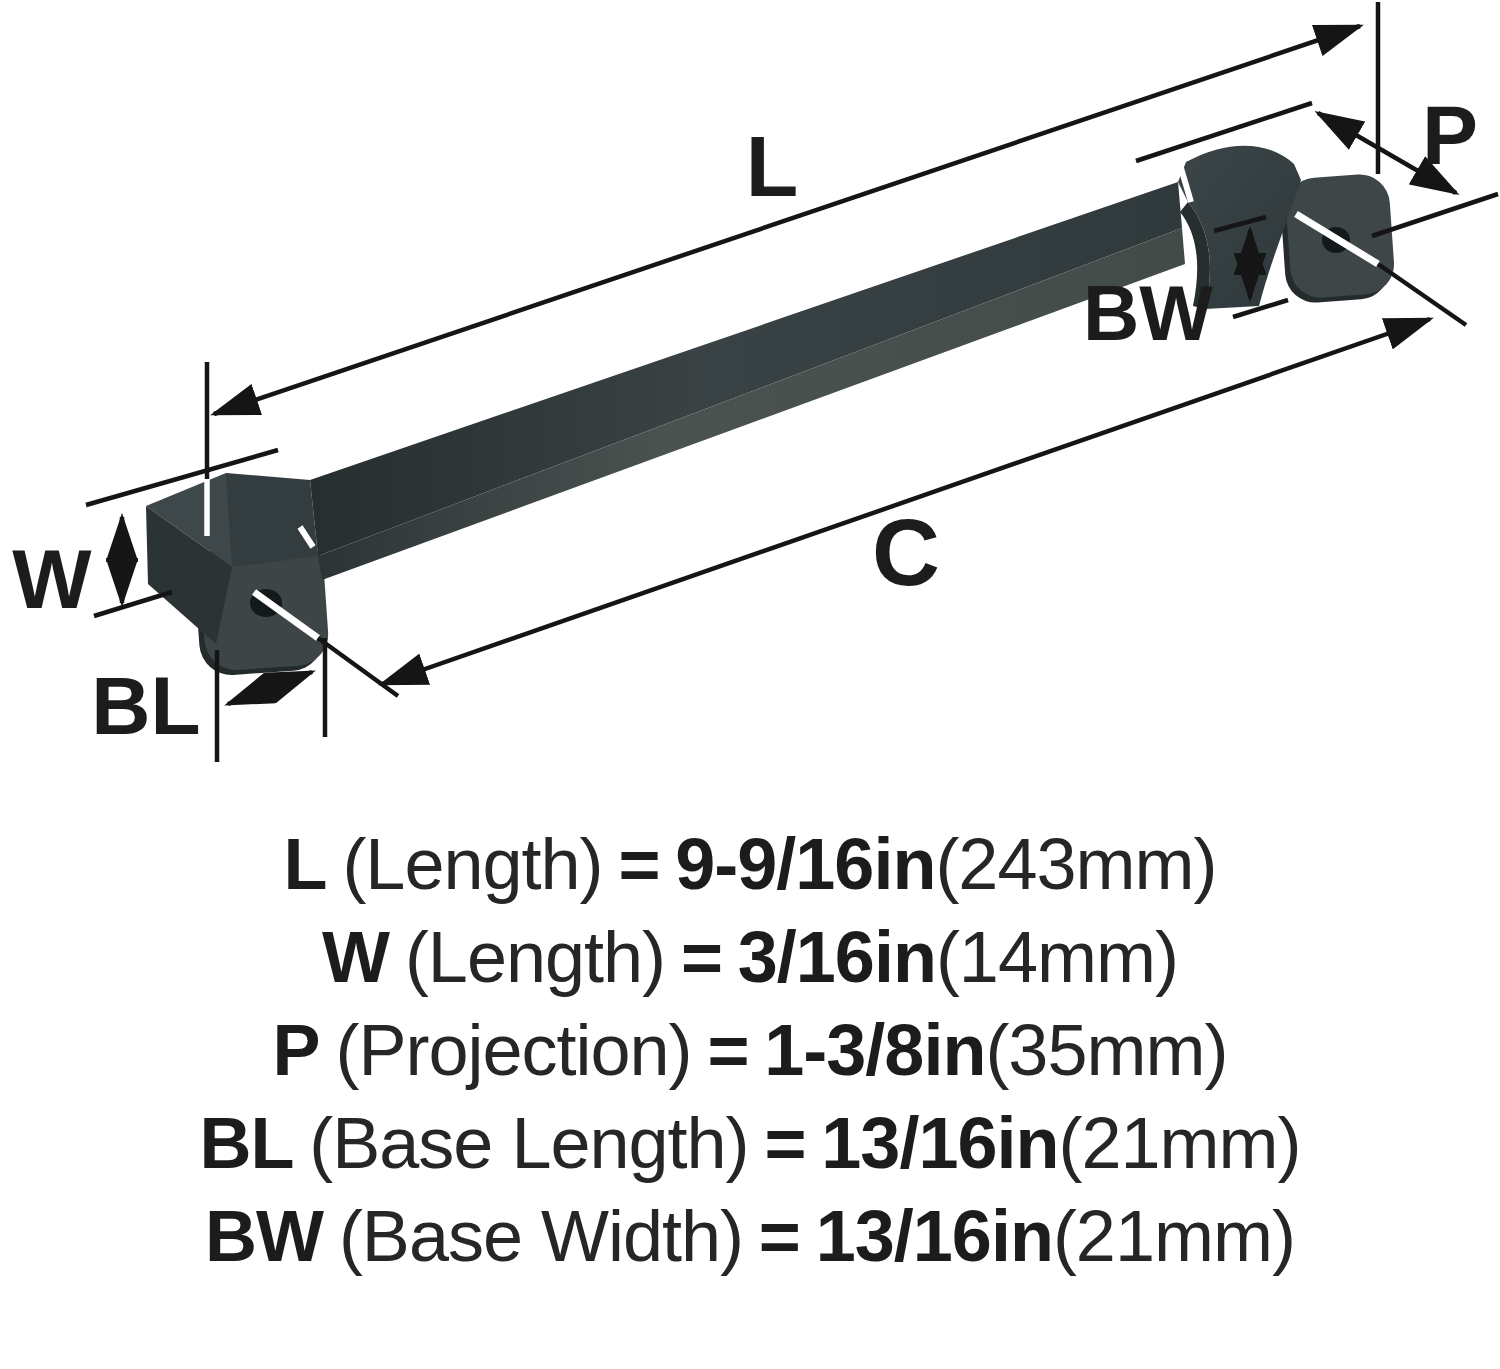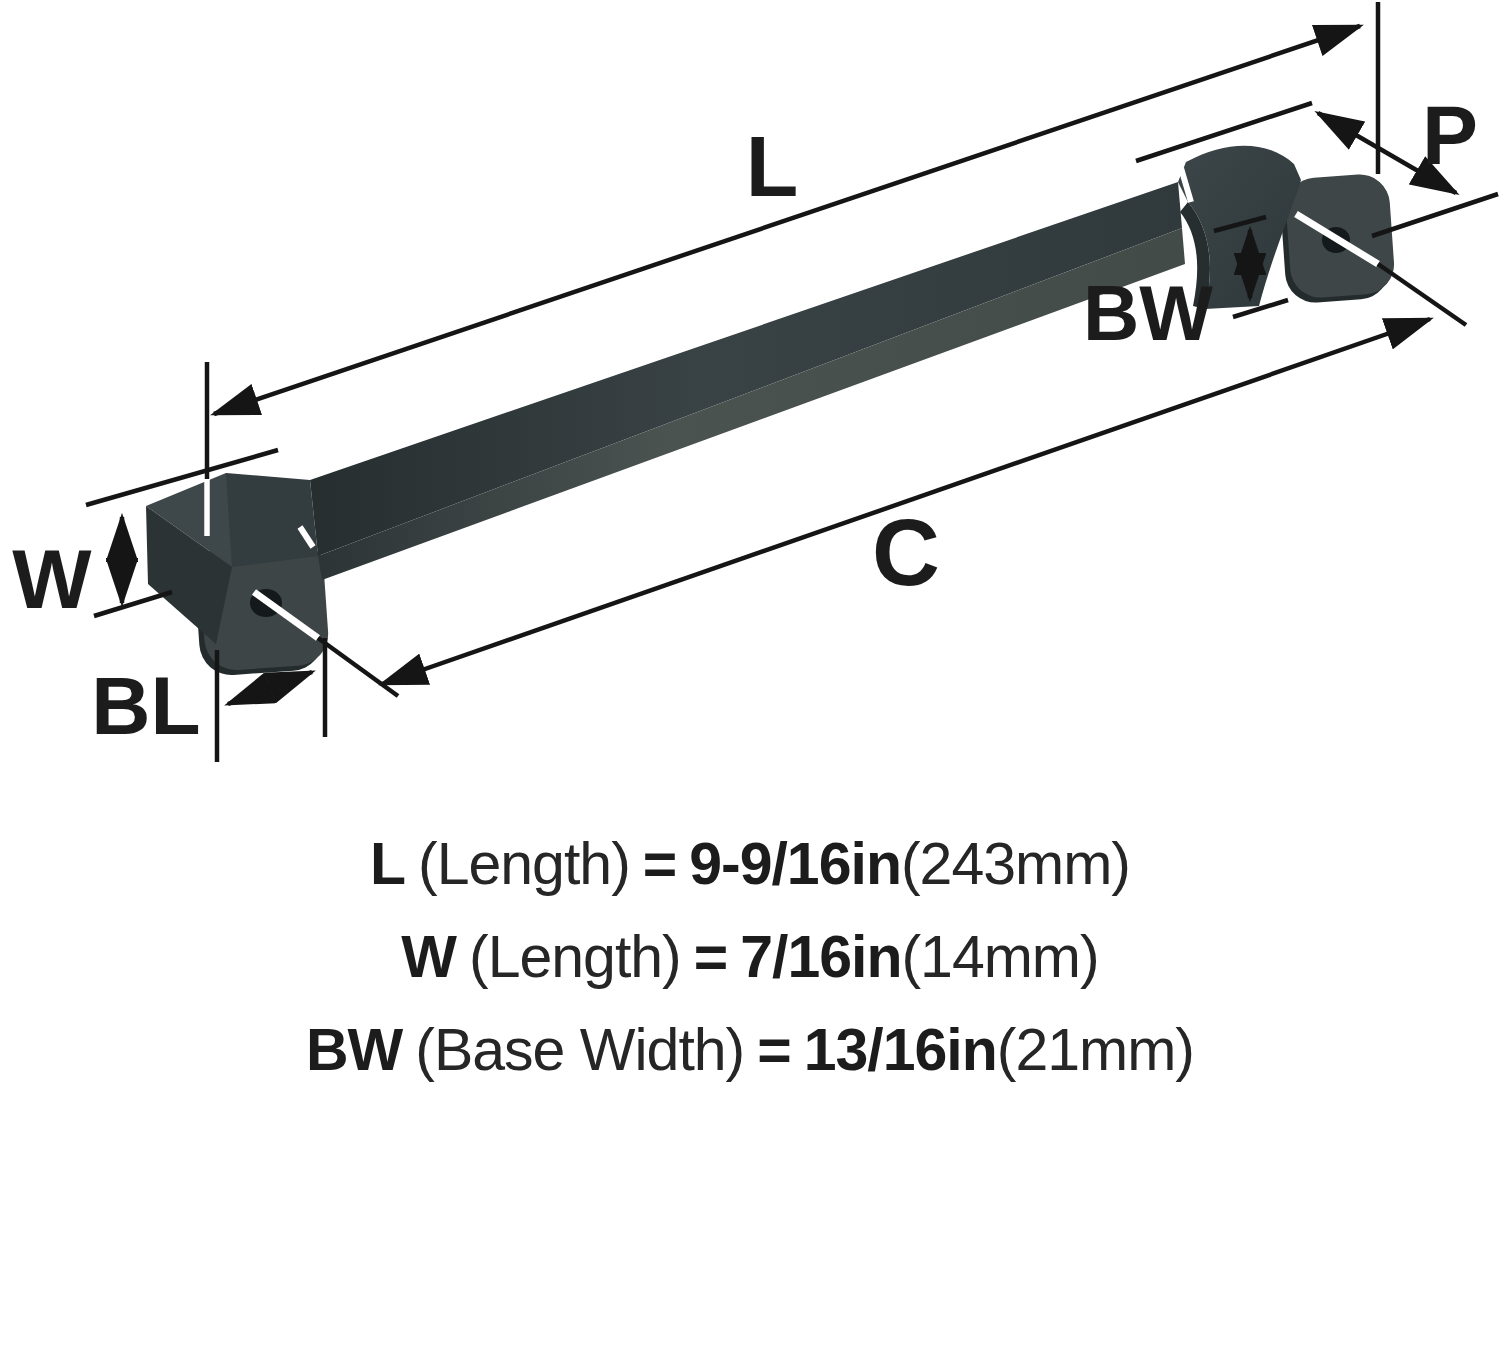--- a/index.html
+++ b/index.html
@@ -1,21 +1,21 @@
 <!DOCTYPE html>
 <html><head>
 <meta charset="utf-8">
 <style>
   html,body{margin:0;padding:0;background:#ffffff;}
   body{width:1500px;height:1369px;font-family:"Liberation Sans",sans-serif;}
   .stage{position:relative;width:1500px;height:1369px;background:#ffffff;overflow:hidden;}
   .diagram-svg{position:absolute;left:0;top:0;}
   .dim-label{font-family:"Liberation Sans",sans-serif;font-weight:700;fill:#1c1c1c;}
   .specs{position:absolute;left:0;top:818px;width:1500px;}
-  .spec-row{height:93px;line-height:93px;text-align:center;font-size:59px;
+  .spec-row{height:93px;line-height:93px;text-align:center;font-size:72px;
             letter-spacing:-1px;white-space:nowrap;color:#222222;}
   .spec-row .b{font-weight:700;color:#1c1c1c;}
   .spec-row .r{font-weight:400;color:#262626;}
   .spec-row .abbr{margin-right:.22em;}
   .spec-row .name{margin-right:.22em;}
   .spec-row .eq{margin-right:.22em;}
 </style>
 </head>
 <body>
 
@@ -118,17 +118,19 @@
       <text class="dim-label" x="1450" y="164" font-size="84">P</text>
       <text class="dim-label" x="1148" y="340" font-size="78">BW</text>
       <text class="dim-label" x="906" y="585" font-size="94">C</text>
       <text class="dim-label" x="52" y="608" font-size="84">W</text>
       <text class="dim-label" x="146" y="734" font-size="82">BL</text>
     </g>
   </svg>
 
   <div class="specs">
       <div class="spec-row"><span class="b abbr">L</span><span class="r name">(Length)</span><span class="b eq">=</span><span class="b val">9-9/16in</span><span class="r metric">(243mm)</span></div>
-      <div class="spec-row"><span class="b abbr">W</span><span class="r name">(Length)</span><span class="b eq">=</span><span class="b val">7/16in</span><span class="r metric">(14mm)</span></div>
+      <div class="spec-row"><span class="b abbr">W</span><span class="r name">(Length)</span><span class="b eq">=</span><span class="b val">3/16in</span><span class="r metric">(14mm)</span></div>
+      <div class="spec-row"><span class="b abbr">P</span><span class="r name">(Projection)</span><span class="b eq">=</span><span class="b val">1-3/8in</span><span class="r metric">(35mm)</span></div>
+      <div class="spec-row"><span class="b abbr">BL</span><span class="r name">(Base Length)</span><span class="b eq">=</span><span class="b val">13/16in</span><span class="r metric">(21mm)</span></div>
       <div class="spec-row"><span class="b abbr">BW</span><span class="r name">(Base Width)</span><span class="b eq">=</span><span class="b val">13/16in</span><span class="r metric">(21mm)</span></div>
     </div>
 
 </div>
 
 </body></html>

